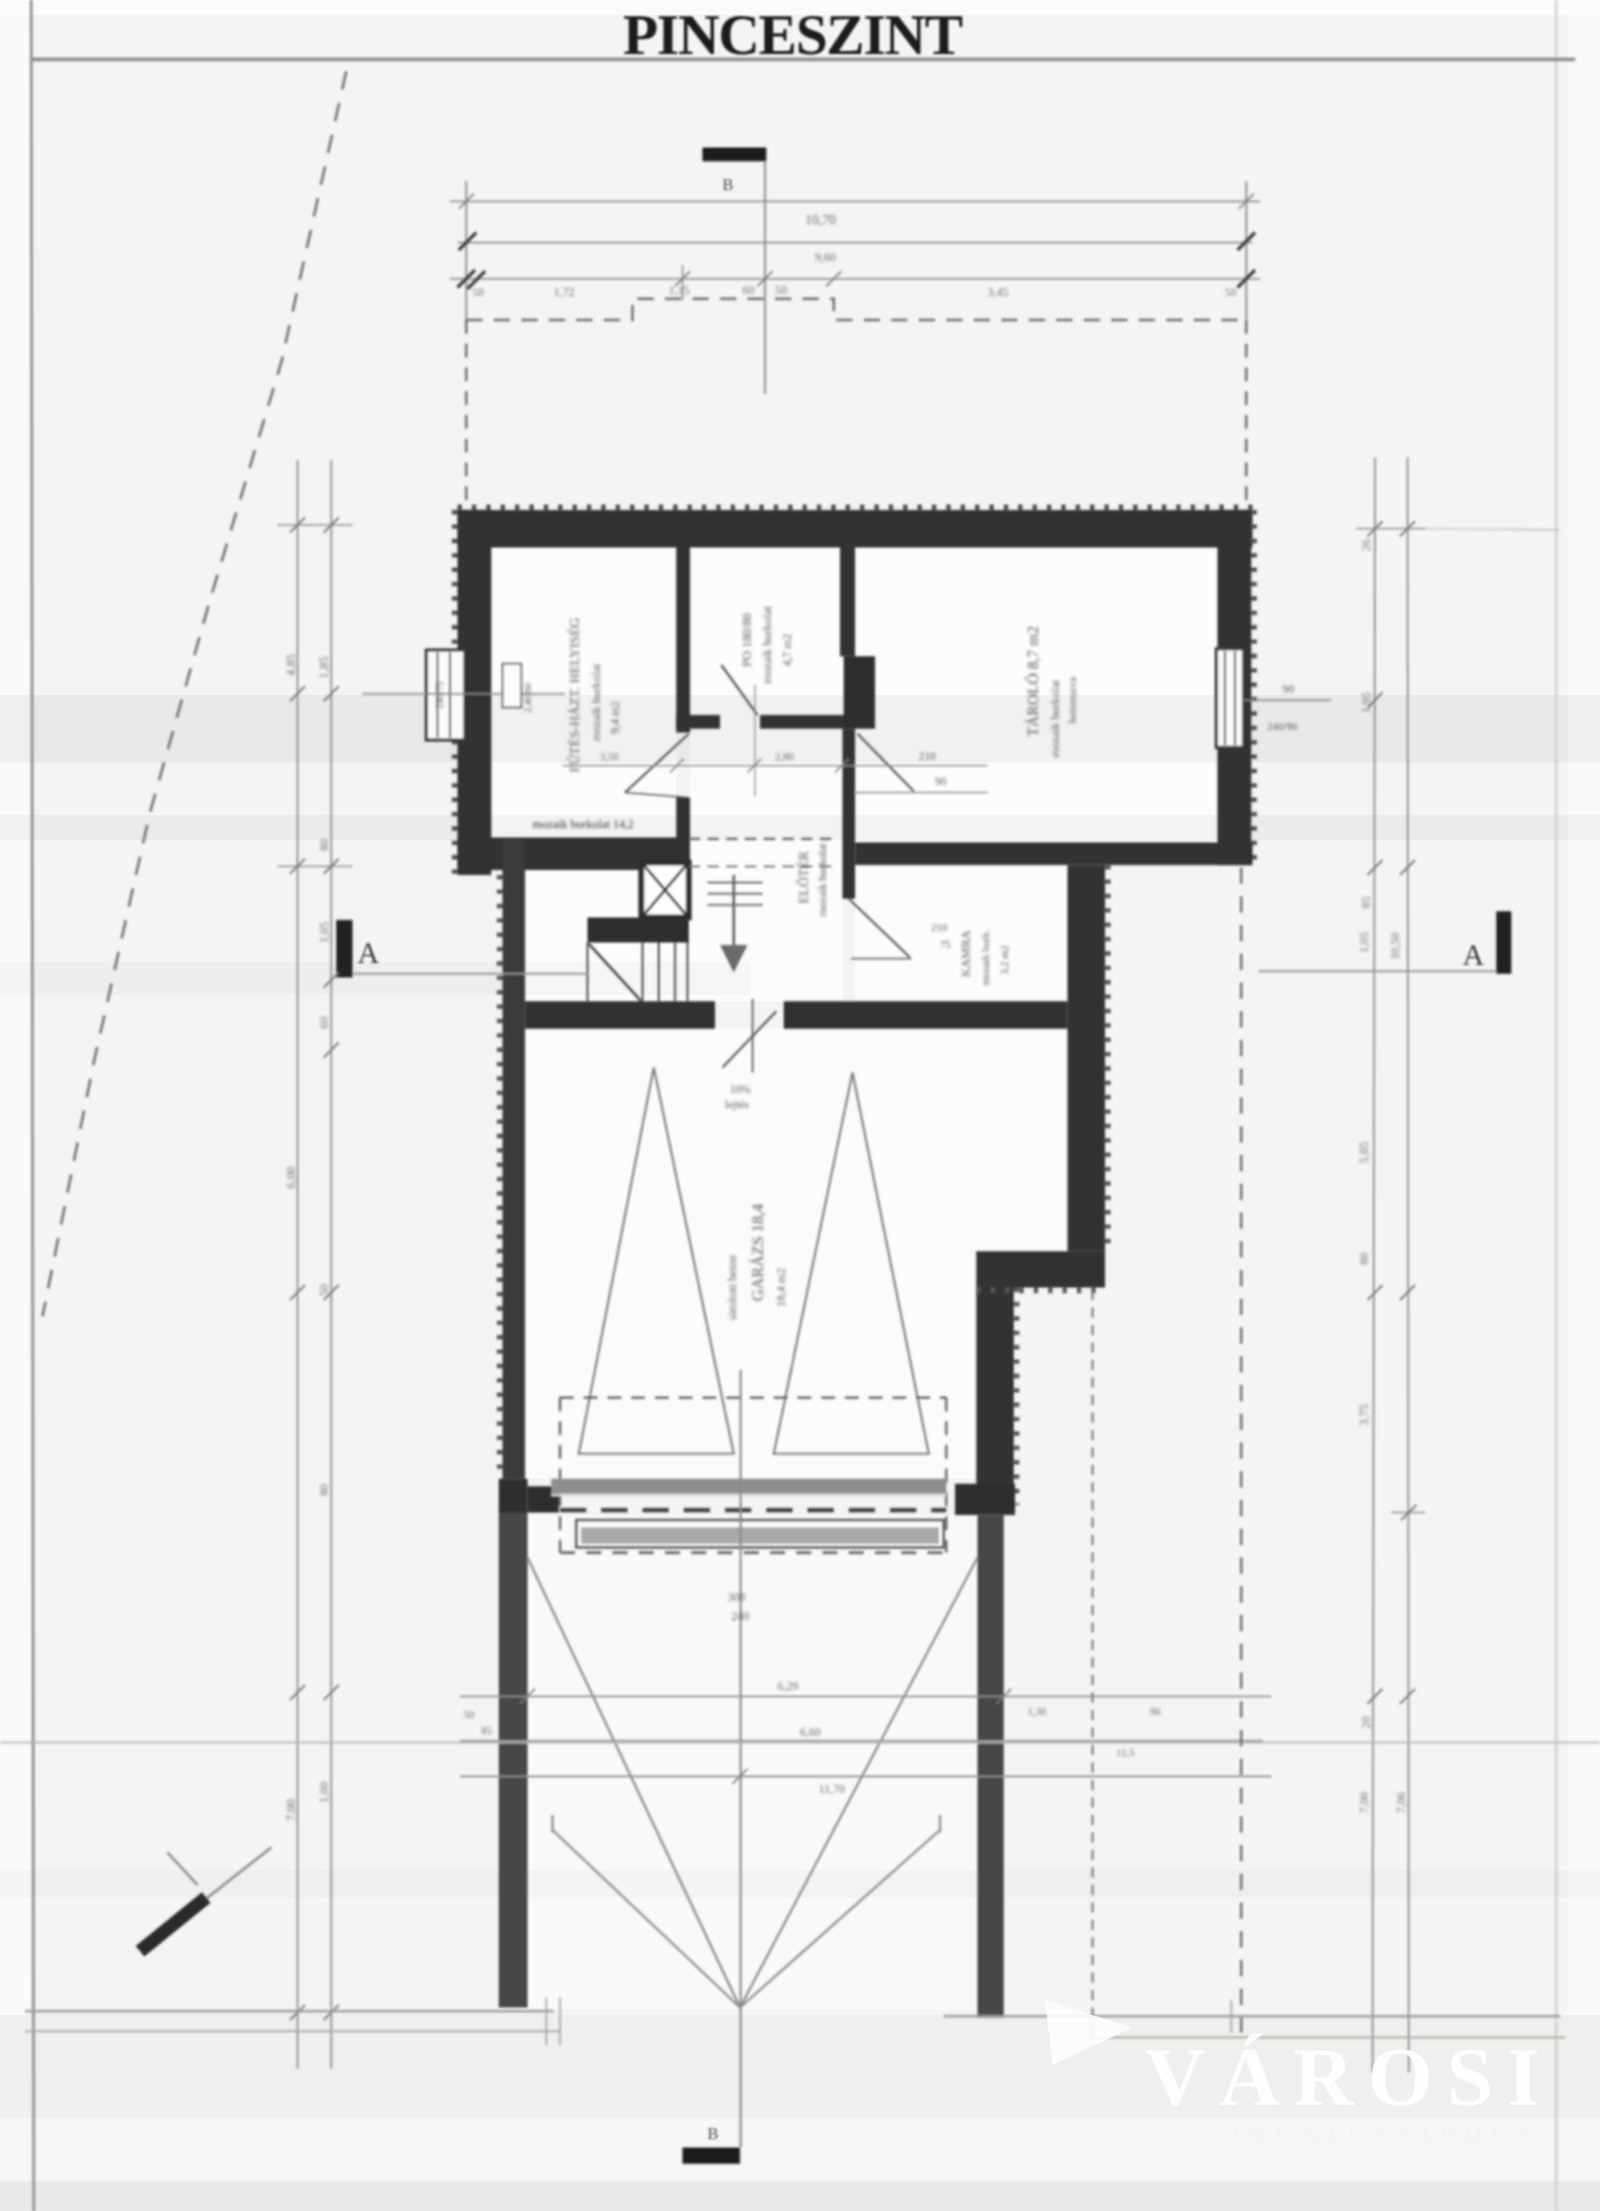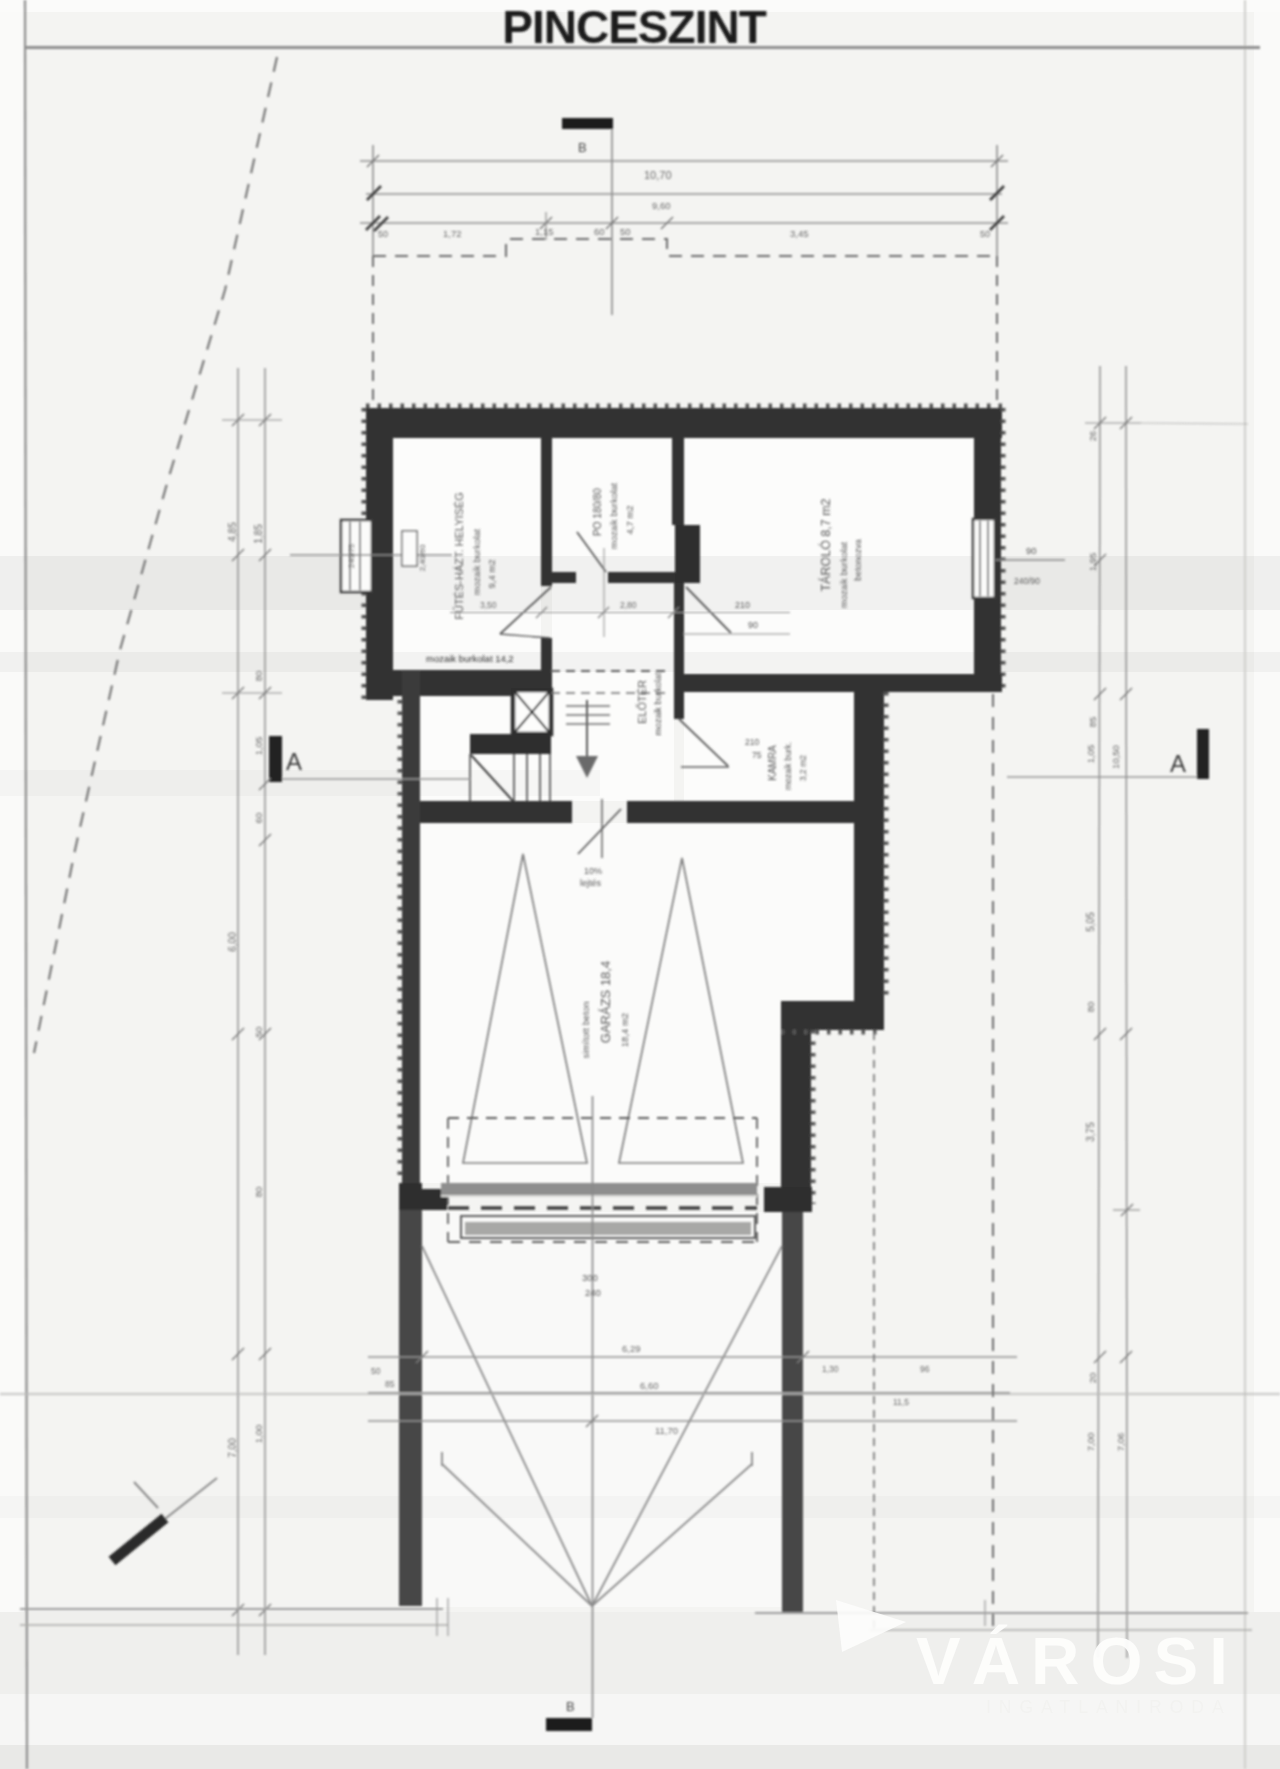--- a/index.html
+++ b/index.html
@@ -1,17 +1,17 @@
 <!DOCTYPE html>
 <html><head>
 <meta charset="utf-8">
 <style>
   html,body{margin:0;padding:0;background:#fff;}
   .page{position:relative;width:1280px;height:1769px;background:#f4f4f2;overflow:hidden;
-        font-family:Liberation Sans, sans-serif;}
+        font-family:Liberation Serif, serif;}
   svg{position:absolute;left:0;top:0;}
 </style>
 </head>
 <body>
 <div class="page">
 <svg width="1280" height="1769" viewBox="0 0 1280 1769" xmlns="http://www.w3.org/2000/svg">
 <defs>
   <filter id="b1" x="-20%" y="-20%" width="140%" height="140%">
           <feGaussianBlur stdDeviation="0.95"></feGaussianBlur>
         </filter>

